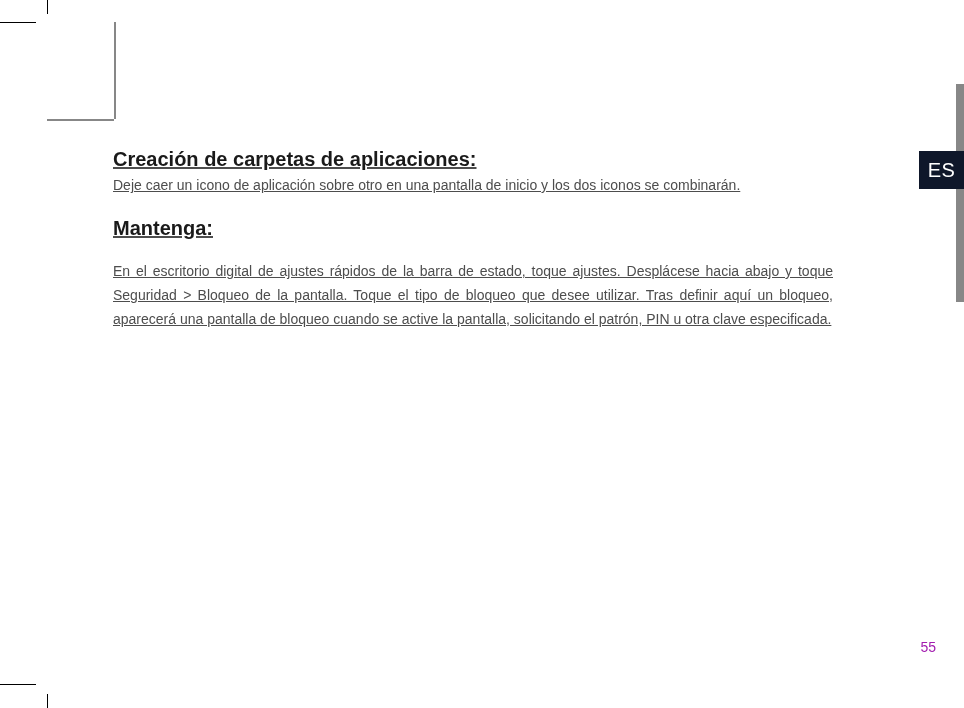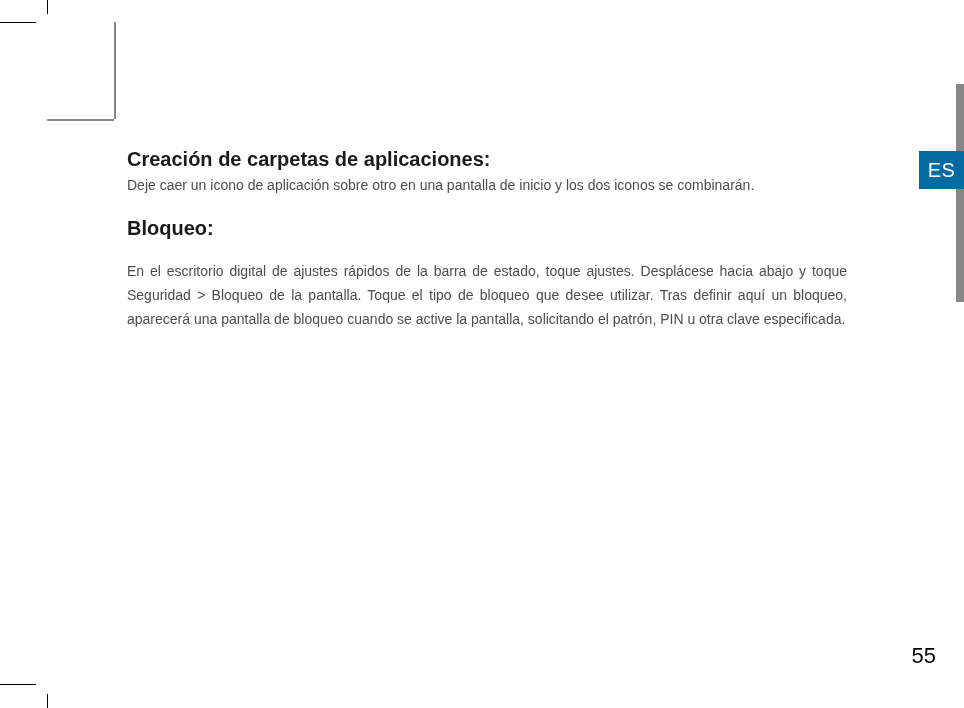--- a/index.html
+++ b/index.html
@@ -77,44 +77,45 @@
     background: #878787;
   }
 
   
   .lang-tab {
     position: absolute;
     right: 0;
     top: 129px;
     width: 45px;
     height: 38px;
-    background: #0369a1;
+    background: #0f172a;
     color: #fff;
     font-size: 20px;
     line-height: 38px;
     text-align: center;
     letter-spacing: 0.5px;
     font-weight: 400;
   }
   .side-strip {
     position: absolute;
     right: 0;
     top: 62px;
     width: 8px;
     height: 218px;
     background: #878787;
   }
 
   
   .content {
     position: absolute;
     top: 124px;
-    left: 80px;
+    left: 66px;
     width: 720px;
     color: #4d4d4d;
+    text-decoration: underline;
   }
   .section { margin-bottom: 18px; }
   .heading {
     font-weight: 700;
     color: #1a1a1a;
     font-size: 20px;
     line-height: 26px;
     margin: 0 0 1px 0;
   }
   .body {
@@ -124,23 +125,23 @@
     margin: 0;
   }
   .body.justify {
     text-align: justify;
     text-justify: inter-word;
   }
 
   .page-number {
     position: absolute;
     right: 28px;
-    bottom: 16px;
-    font-size: 22px;
-    color: #000000;
+    bottom: 30px;
+    font-size: 14px;
+    color: #a21caf;
   }
 </style>
 </head>
 <body>
 
 <div class="crop-top-h"></div>
 <div class="crop-top-v"></div>
 <div class="crop-bottom-h"></div>
 <div class="crop-bottom-v"></div>
 
@@ -153,21 +154,21 @@
   <div class="lang-tab">ES</div>
 
   <div class="content">
 
     <div class="section">
       <p class="heading">Creación de carpetas de aplicaciones:</p>
       <p class="body">Deje caer un icono de aplicación sobre otro en una pantalla de inicio y los dos iconos se combinarán.</p>
     </div>
 
     <div class="section">
-      <p class="heading">Bloqueo:</p>
+      <p class="heading">Mantenga:</p>
     </div>
 
 
     <div class="section">
       <p class="body justify">En el escritorio digital de ajustes rápidos de la barra de estado, toque ajustes. Desplácese hacia abajo y toque Seguridad &gt; Bloqueo de la pantalla. Toque el tipo de bloqueo que desee utilizar. Tras definir aquí un bloqueo, aparecerá una pantalla de bloqueo cuando se active la pantalla, solicitando el patrón, PIN u otra clave especificada.</p>
     </div>
 
   </div>
 
   <div class="page-number">55</div>

